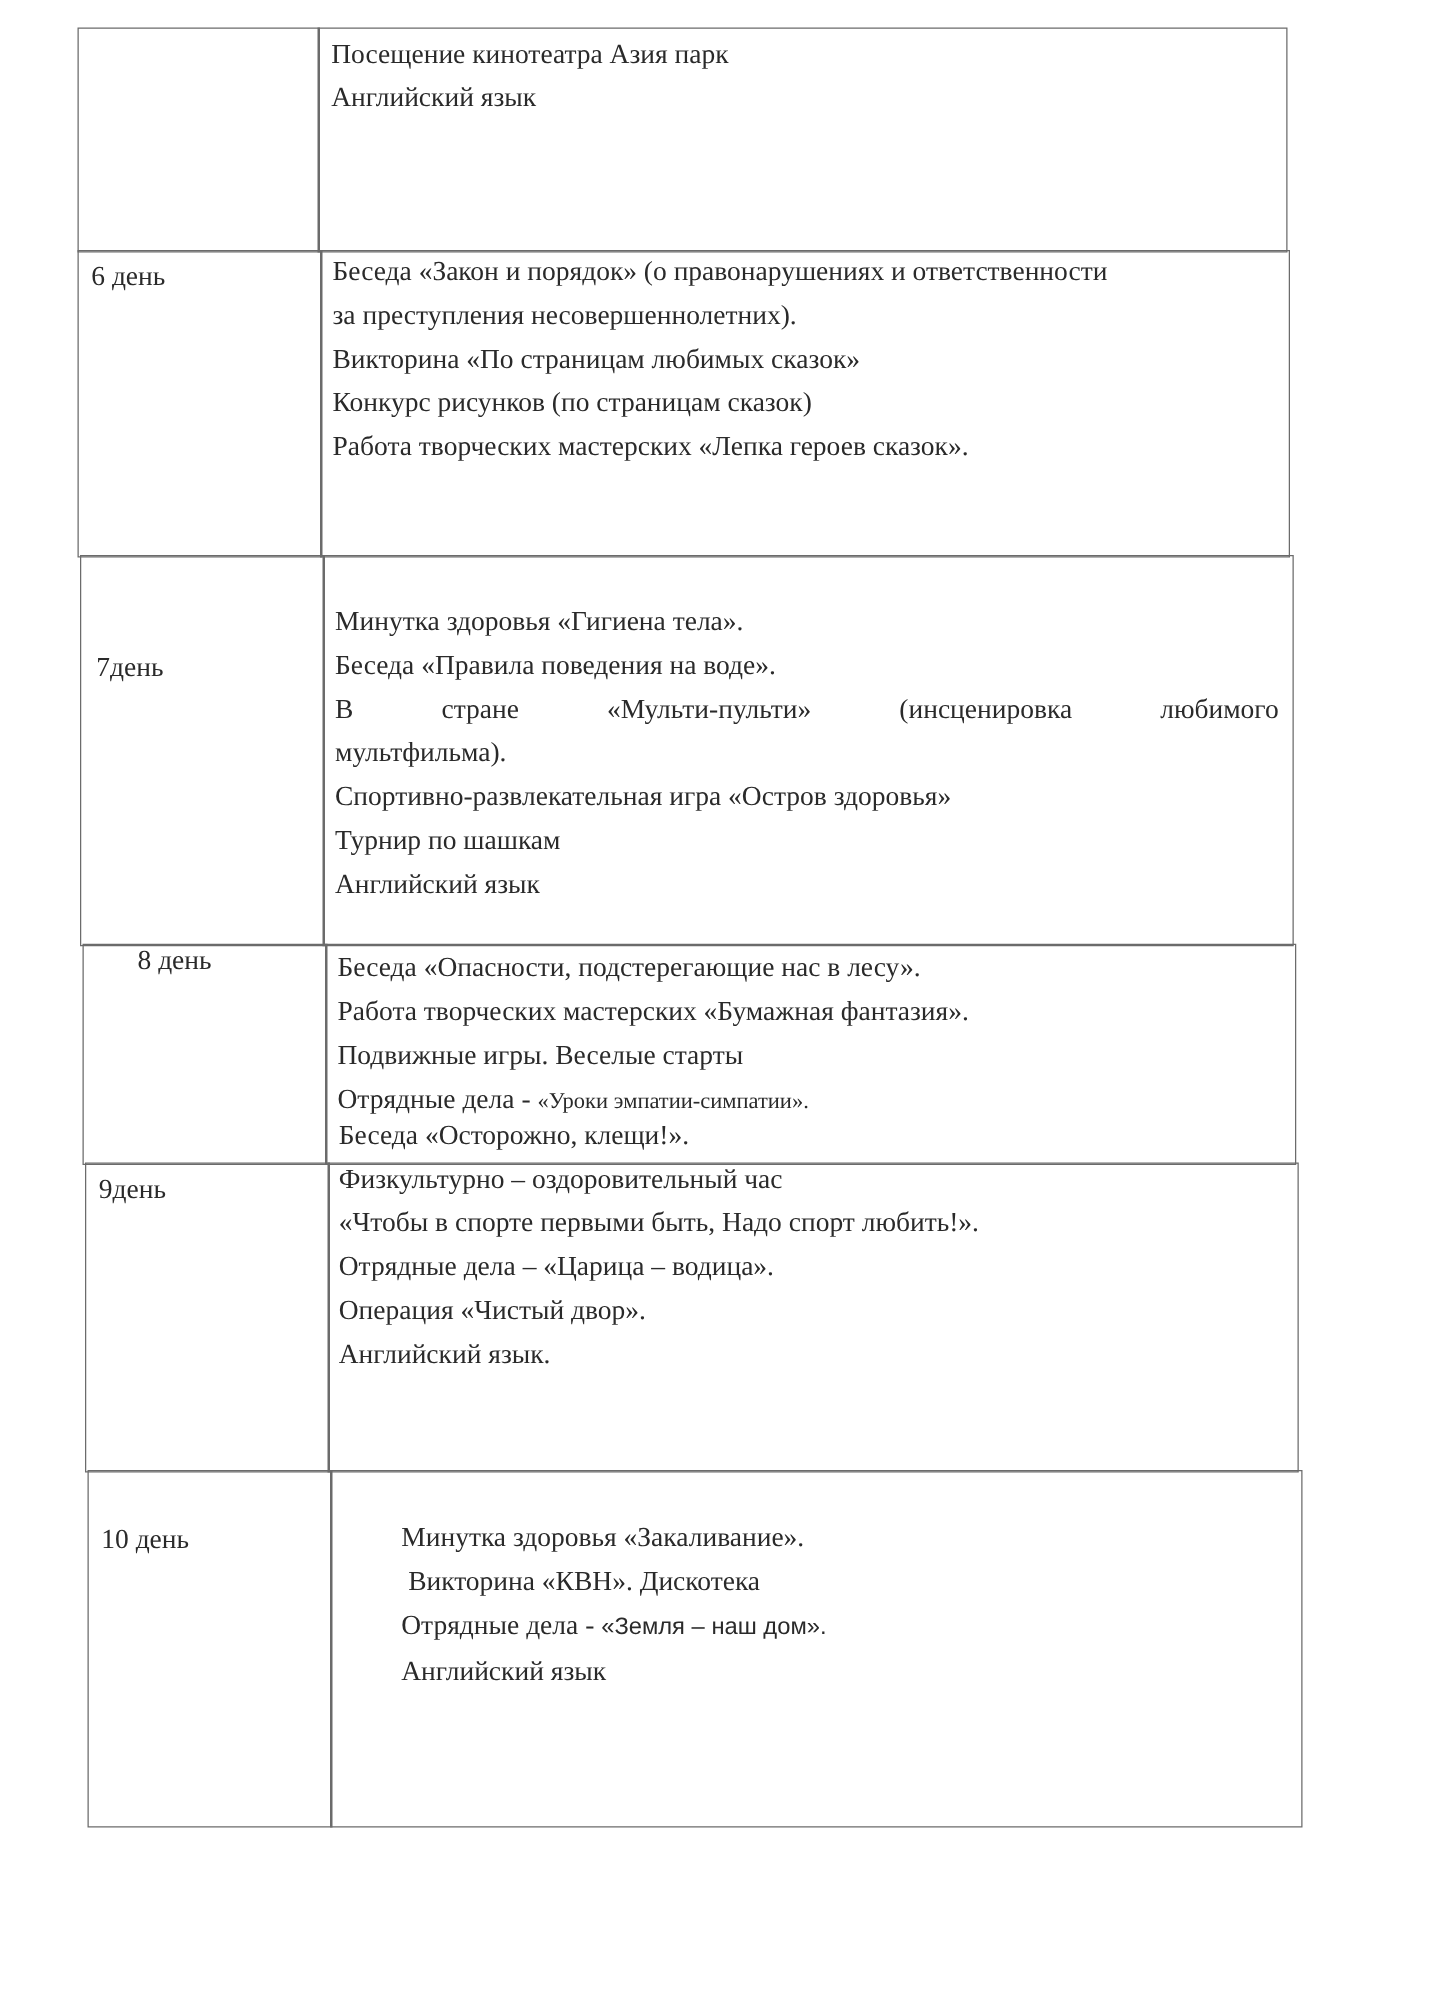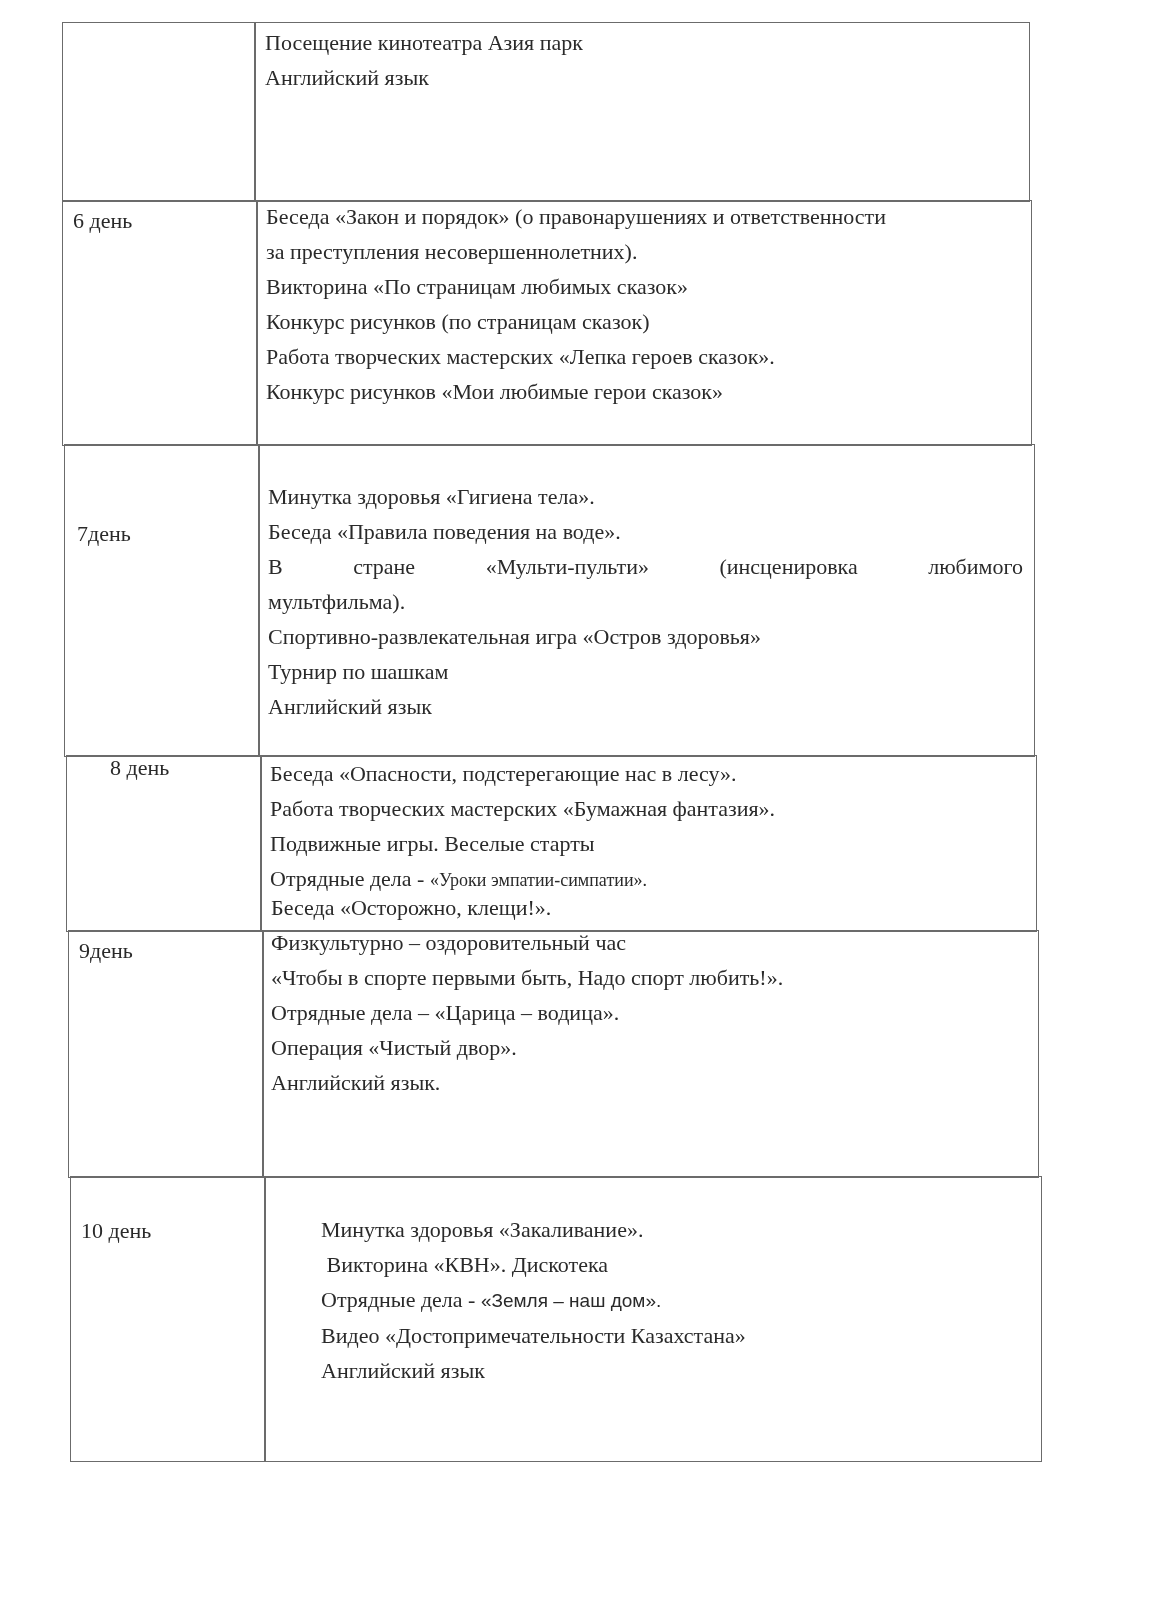--- a/index.html
+++ b/index.html
@@ -28,21 +28,20 @@
 
   <div class="row" style="left:62px; top:200px; width:970px; height:246px;"></div>
   <div class="divider" style="left:256px; top:200px; height:246px;"></div>
   <div class="day" style="left:73px; top:203px;">6 день</div>
   <div class="acts" style="left:266px; top:199px;">
     <div>Беседа «Закон и порядок» (о правонарушениях и ответственности</div>
     <div>за преступления несовершеннолетних).</div>
     <div>Викторина «По страницам любимых сказок»</div>
     <div>Конкурс рисунков (по страницам сказок)</div>
     <div>Работа творческих мастерских «Лепка героев сказок».</div>
-    <div>Конкурс рисунков «Мои любимые герои сказок»</div>
   </div>
 
   <div class="row" style="left:64px; top:444px; width:971px; height:313px;"></div>
   <div class="divider" style="left:258px; top:444px; height:313px;"></div>
   <div class="day" style="left:77px; top:516px;">7день</div>
   <div class="acts" style="left:268px; top:479px;">
     <div>Минутка здоровья «Гигиена тела».</div>
     <div>Беседа «Правила поведения на воде».</div>
     <div class="just">
       <span>В</span>
@@ -83,16 +82,15 @@
 
   <div class="row" style="left:70px; top:1176px; width:972px; height:286px;"></div>
   <div class="divider" style="left:264px; top:1176px; height:286px;"></div>
   <div class="day" style="left:81px; top:1213px;">10 день</div>
   <div class="acts" style="left:273px; top:1212px;margin-left:48px;">
     <div>Минутка здоровья «Закаливание».</div>
     <div style="white-space:pre;"> Викторина «КВН». Дискотека</div>
     <div>
       <span>Отрядные дела - </span><span class="sans">«Земля – наш дом».</span>
     </div>
-    <div>Видео «Достопримечательности Казахстана»</div>
     <div>Английский язык</div>
   </div>
 </div>
 
 </body></html>

